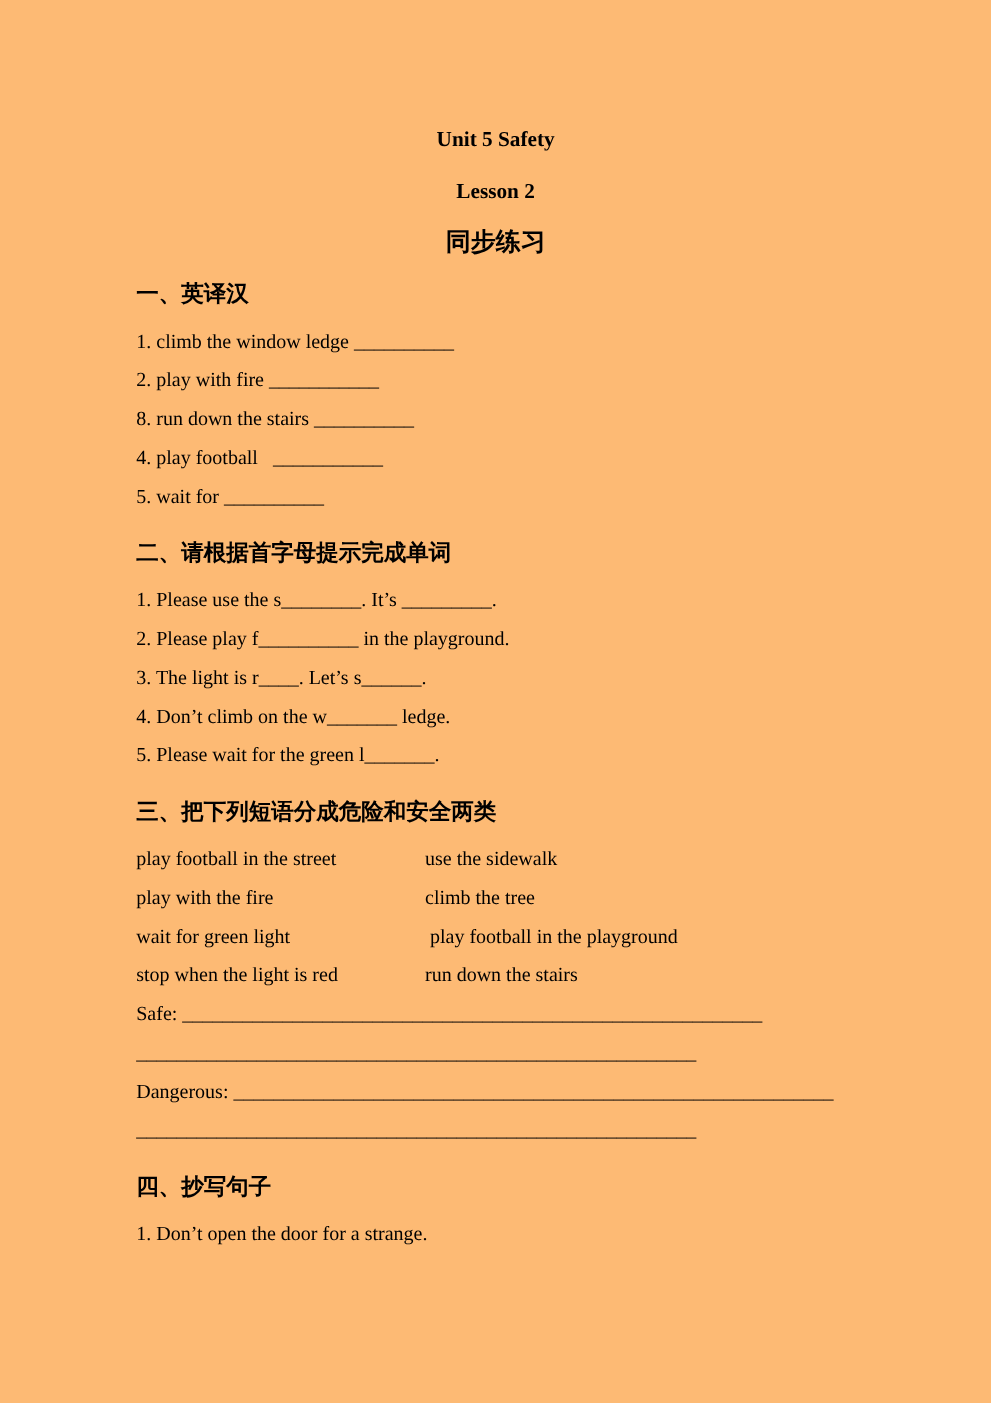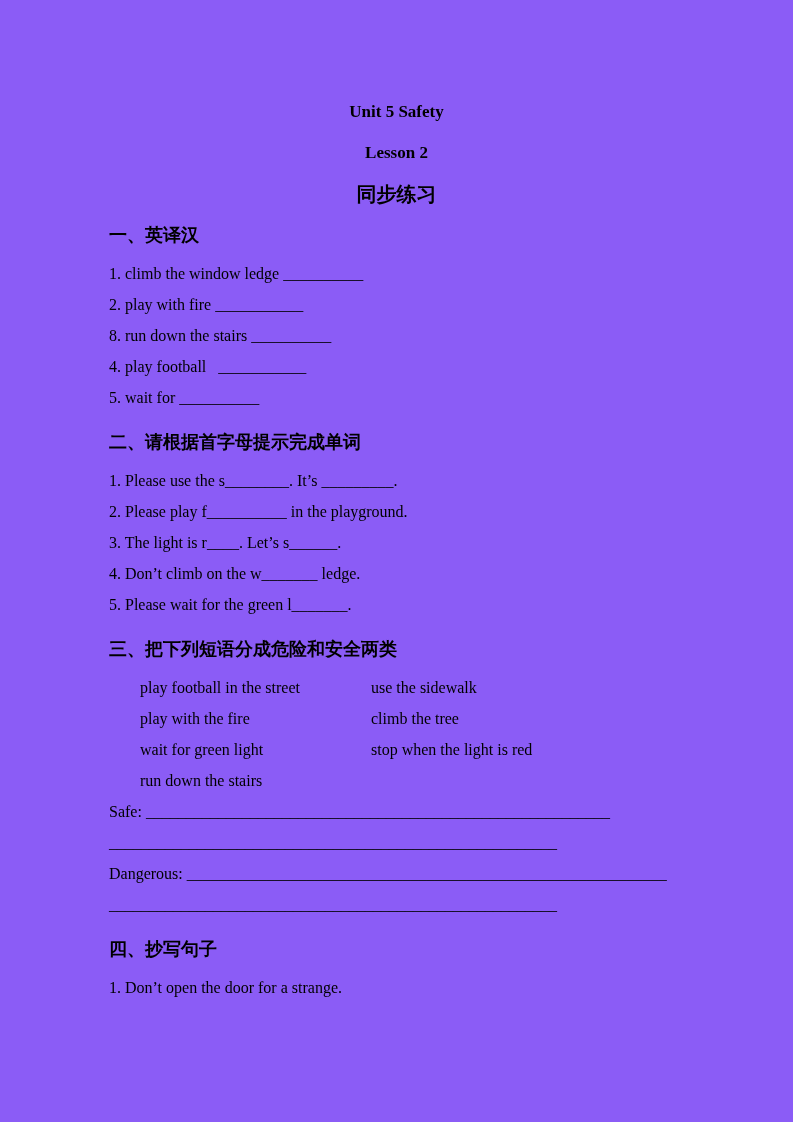--- a/index.html
+++ b/index.html
@@ -5,21 +5,21 @@
   html, body {
     margin: 0;
     padding: 0;
     background: #ffffff;
   }
   .page {
     position: relative;
     width: 793px;
     height: 1122px;
     margin: 0 auto;
-    background: #8b5cf6;
+    background: #fdba74;
     color: #000000;
     font-family: "Liberation Serif", "DejaVu Serif", serif;
     overflow: hidden;
     box-sizing: border-box;
   }
   .title-block {
     padding-top: 100px;
     text-align: center;
   }
   .title {
@@ -49,21 +49,20 @@
   }
   .line {
     font-size: 16px;
     line-height: 31px;
     margin: 0;
     white-space: pre-wrap;
   }
   .phrase-grid {
     display: grid;
     grid-template-columns: 231px 1fr;
-    margin-left: 31px;
   }
 </style>
 </head>
 <body>
 
 <div class="page">
 
   <header class="title-block">
     <h1 class="title">Unit 5 Safety</h1>
     <h2 class="title">Lesson 2</h2>
@@ -86,20 +85,21 @@
     <p class="line">4. Don’t climb on the w_______ ledge.</p>
     <p class="line">5. Please wait for the green l_______.</p>
 
     <h3 class="section-heading">三、把下列短语分成危险和安全两类</h3>
     <div class="phrase-grid">
       <p class="line">play football in the street</p>
       <p class="line">use the sidewalk</p>
       <p class="line">play with the fire</p>
       <p class="line">climb the tree</p>
       <p class="line">wait for green light</p>
+      <p class="line"> play football in the playground</p>
       <p class="line">stop when the light is red</p>
       <p class="line">run down the stairs</p>
     </div>
     <p class="line">Safe: __________________________________________________________</p>
     <p class="line">________________________________________________________</p>
     <p class="line">Dangerous: ____________________________________________________________</p>
     <p class="line">________________________________________________________</p>
 
     <h3 class="section-heading">四、抄写句子</h3>
     <p class="line">1. Don’t open the door for a strange.</p>

